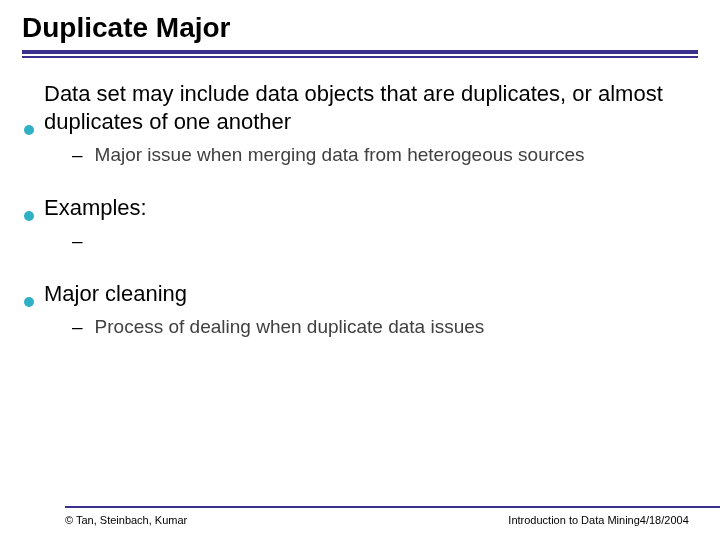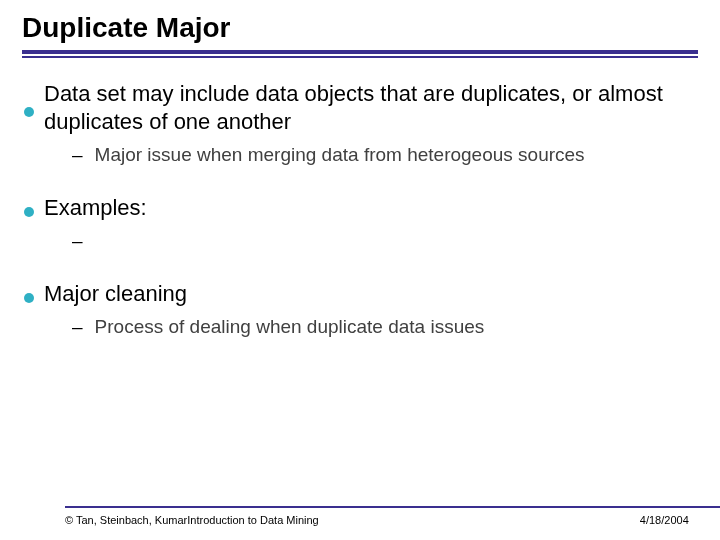--- a/index.html
+++ b/index.html
@@ -33,21 +33,21 @@
   }
   .rule-thin {
     height: 2px;
     background: #3a2f8f;
   }
   .content {
     padding: 0 2px;
   }
   .bullet-item {
     display: flex;
-    align-items: center;
+    align-items: flex-end;
     margin-bottom: 6px;
   }
   .bullet-dot {
     width: 10px;
     height: 10px;
     border-radius: 50%;
     background: #2fb0c4;
     flex-shrink: 0;
     margin-top: 9px;
     margin-right: 10px;
@@ -89,21 +89,21 @@
     background: #3a2f8f;
     margin-bottom: 6px;
   }
   .footer-row {
     display: flex;
     align-items: center;
     font-size: 11px;
     color: #000;
   }
   .footer-left { flex: 0 0 auto; }
-  .footer-center { flex: 1; text-align: left; }
+  .footer-center { flex: 1; text-align: right; }
   .footer-date { flex: 0 0 auto; margin-right: 40px; }
   .footer-page { flex: 0 0 auto; font-style: italic; }
 </style>
 </head>
 <body>
 
 <div class="slide">
   <div class="title">Duplicate Major</div>
   <div class="rule-group">
     <div class="rule-thick"></div>

